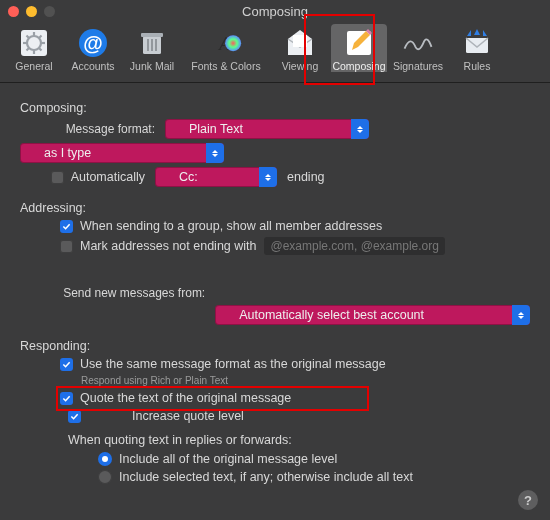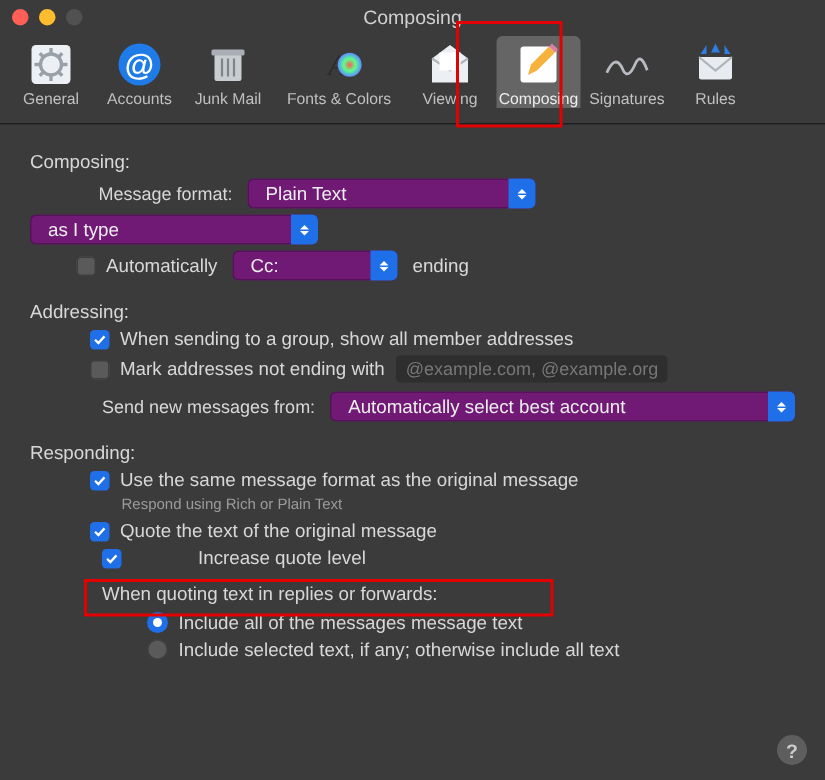--- a/index.html
+++ b/index.html
@@ -32,28 +32,28 @@
   .hl1{left:304px;top:14px;width:67px;height:67px;}
   .hl2{left:56px;top:386px;width:309px;height:21px;}
   
   .content{padding:12px 20px 0;position:relative;}
   .sect{font-size:12.5px;color:#d8d8d8;margin:6px 0 4px;}
   .row{display:flex;align-items:center;margin:4px 0;}
   .lbl-right{text-align:right;font-size:12px;color:#d8d8d8;margin-right:10px;}
   .w1{width:135px;}
   .w2{width:197px;}
   
-  .select{height:20px;background:#701a75;border-radius:4px;display:flex;align-items:center;padding:0 20px 0 12px;font-size:12.5px;color:#eee;position:relative;box-shadow:inset 0 0 0 1px rgba(0,0,0,.25);}
+  .select{height:20px;background:#be185d;border-radius:4px;display:flex;align-items:center;padding:0 20px 0 24px;font-size:12.5px;color:#eee;position:relative;box-shadow:inset 0 0 0 1px rgba(0,0,0,.25);}
   .select .cap{position:absolute;right:0;top:0;bottom:0;width:18px;background:#1e6fe8;border-radius:0 4px 4px 0;display:flex;flex-direction:column;align-items:center;justify-content:center;gap:1px;}
   .select .cap::before,.select .cap::after{content:"";width:0;height:0;border-left:3.5px solid transparent;border-right:3.5px solid transparent;}
   .select .cap::before{border-bottom:3.5px solid #fff;}
   .select .cap::after{border-top:3.5px solid #fff;}
   .select.sm{width:160px;}
   .select.cc{width:78px;}
-  .select.lg{width:288px;}
+  .select.lg{width:288px;margin-top:44px;}
   
   .cb{width:13px;height:13px;border-radius:3px;margin-right:7px;flex:none;display:flex;align-items:center;justify-content:center;}
   .cb.off{background:#5a5a5b;box-shadow:inset 0 0 0 1px rgba(0,0,0,.3);}
   .cb.on{background:#1e6fe8;}
   .cb.on svg{display:block;}
   .cb svg{width:9px;height:9px;}
   
   .rd{width:14px;height:14px;border-radius:50%;margin-right:7px;flex:none;position:relative;}
   .rd.off{background:#5a5a5b;box-shadow:inset 0 0 0 1px rgba(0,0,0,.3);}
   .rd.on{background:#1e6fe8;}
@@ -264,21 +264,21 @@
           <polyline points="1.5,5 4,7.5 8.5,2.5" fill="none" stroke="#fff" stroke-width="1.7"></polyline>
         </svg>
       </span>
     <span>Increase quote level</span>
   </div>
 
   <div class="indent2" style="margin-top:10px">When quoting text in replies or forwards:</div>
 
   <div class="row" style="margin-left:78px;margin-top:5px">
     <span class="rd on"></span>
-    <span>Include all of the messages message text</span>
+    <span>Include all of the original message level</span>
   </div>
 
   <div class="row" style="margin-left:78px">
     <span class="rd off"></span>
     <span>Include selected text, if any; otherwise include all text</span>
   </div>
 
 </div>
 
 <div class="help">?</div>

